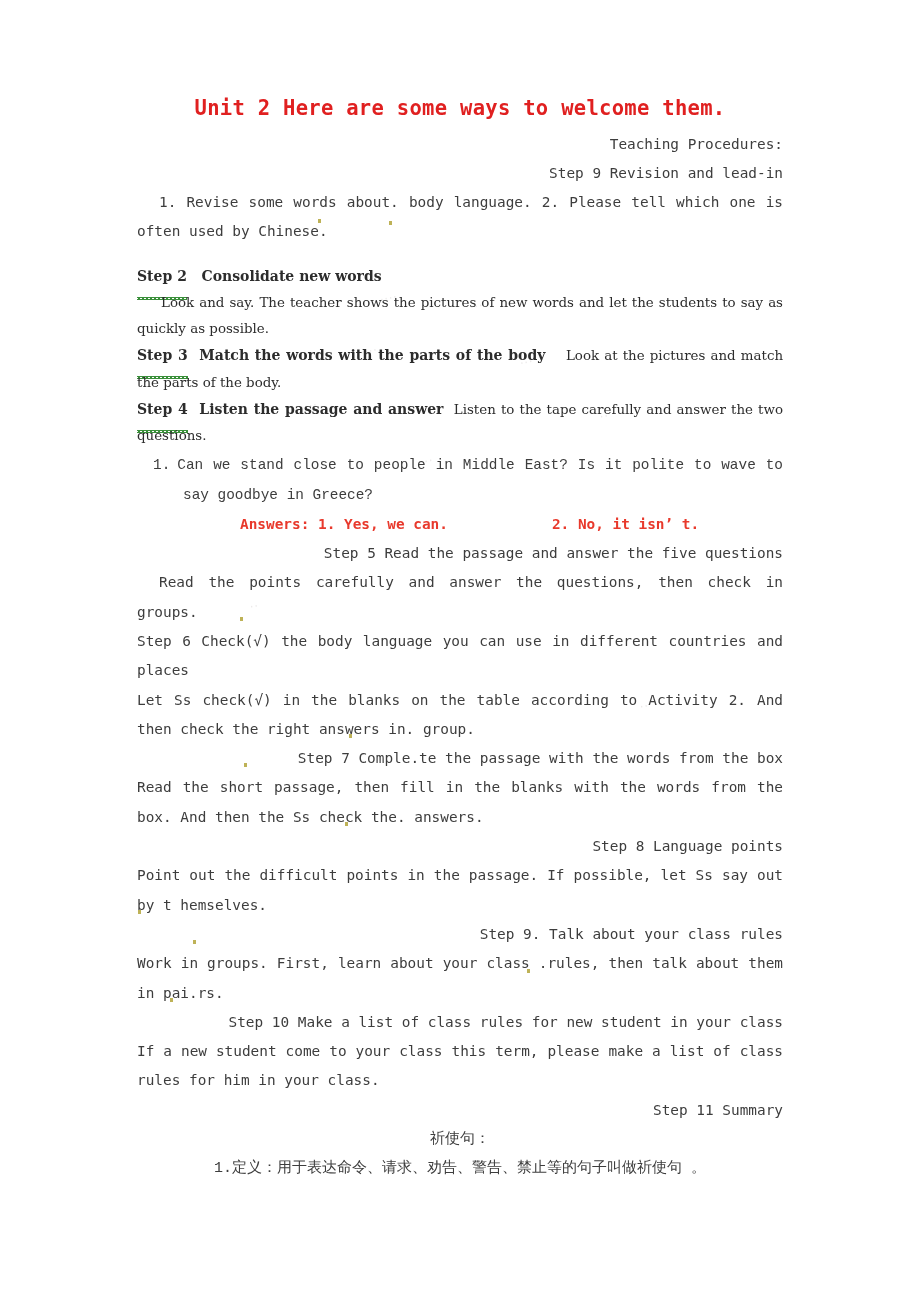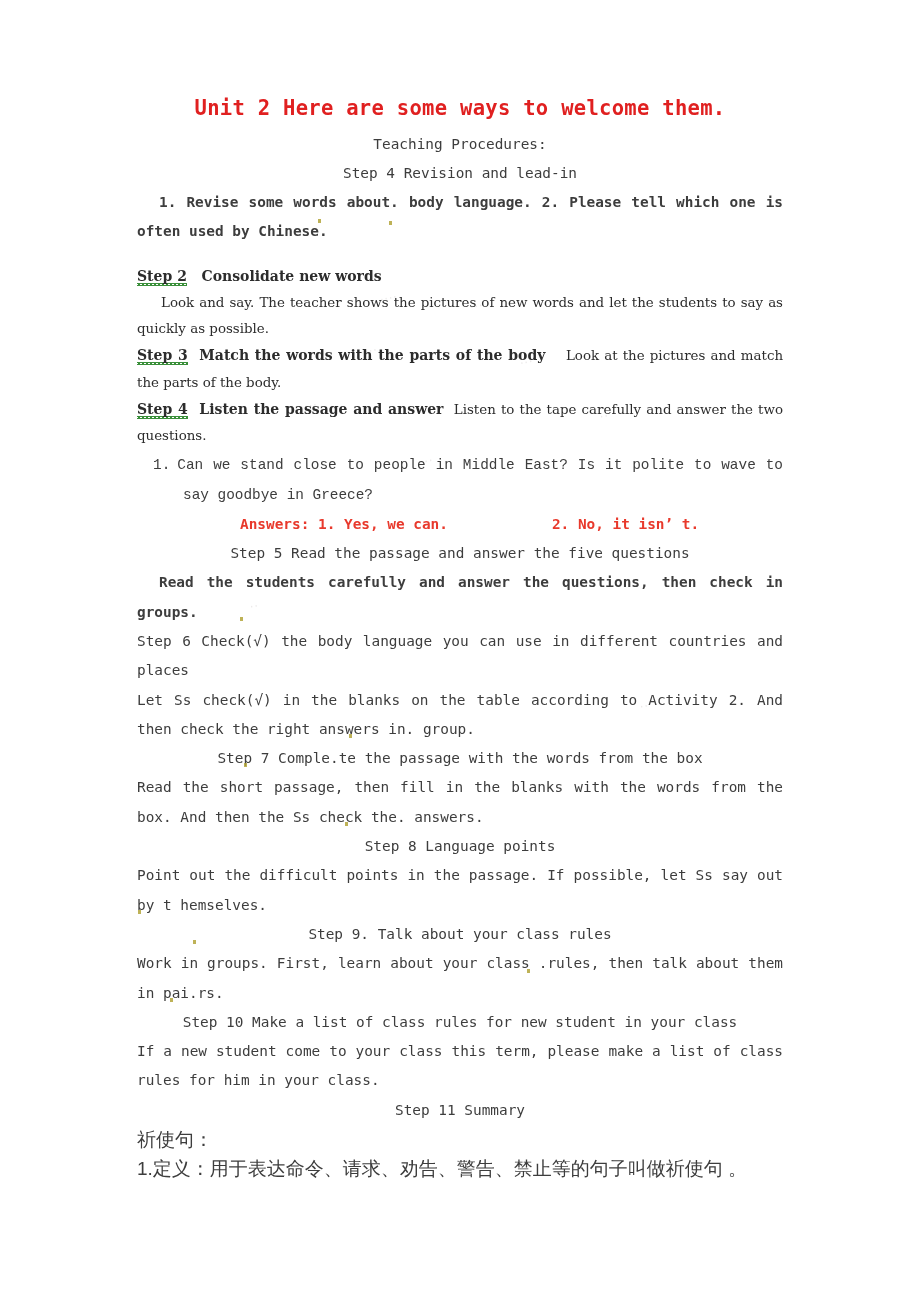--- a/index.html
+++ b/index.html
@@ -48,23 +48,23 @@
   .mono {
     font-family: "DejaVu Sans Mono", monospace;
     font-size: 14.4px;
     line-height: 29.3px;
     color: #3d3d3d;
     text-align: justify;
     text-justify: inter-word;
     margin: 0;
     letter-spacing: 0px;
   }
-  .mono.nojust { text-align: center; }
-
-  .indent-1 { text-indent: 22px; font-weight: bold; }
+  .mono.nojust { text-align: right; }
+
+  .indent-1 { text-indent: 22px; }
 
   
   .mono-li {
     font-family: Liberation Mono, monospace;
     font-size: 14.4px;
     line-height: 29.3px;
     color: #3d3d3d;
     padding-left: 46px;
     text-indent: -30px;
     text-align: justify;
@@ -103,31 +103,31 @@
   .serif .indent { display: inline-block; width: 24px; }
 
   
   .sq {
     background-image:
       linear-gradient(45deg, transparent 40%, #3a8f3a 40%, #3a8f3a 60%, transparent 60%),
       linear-gradient(-45deg, transparent 40%, #3a8f3a 40%, #3a8f3a 60%, transparent 60%);
     background-size: 4px 3px;
     background-repeat: repeat-x;
     background-position: 0 100%;
-    padding-bottom: 2px;
+    padding-bottom: 16px;
   }
 
   
   .cn {
-    font-family: Liberation Sans, sans-serif;
-    font-size: 19px;
+    font-family: Liberation Mono, monospace;
+    font-size: 15px;
     line-height: 29.3px;
     color: #3d3d3d;
     margin: 0;
-    text-align: left;
+    text-align: center;
   }
 
   
   .dot {
     position: absolute;
     width: 3px;
     height: 4px;
     background: #b3a43a;
     opacity: .85;
   }
@@ -158,21 +158,21 @@
   <div class="wm" style="left:420px; top:455px;">···</div>
   <div class="wm" style="left:250px; top:600px;">··</div>
   <div class="wm" style="left:640px; top:700px;">··</div>
 
   <div class="content">
 
     <h1 class="doc-title">Unit 2 Here are some ways to welcome them.</h1>
 
     <p class="mono nojust">Teaching Procedures:</p>
 
-    <p class="mono nojust">Step 4  Revision and lead-in</p>
+    <p class="mono nojust">Step 9  Revision and lead-in</p>
 
     <p class="mono indent-1">1. Revise some words about. body language.    2. Please tell which one is often used by Chinese.</p>
 
     <div class="serif-block">
 
       <p class="serif">
         <span class="head sq">Step 2</span><span class="head">&nbsp;&nbsp;&nbsp;</span><span class="head">Consolidate new words</span>
       </p>
 
       <p class="serif"><span class="indent"></span><span>Look and say. The teacher shows the pictures of new words and let the students to say as quickly as possible.</span></p>
@@ -184,21 +184,21 @@
       <p class="serif">
         <span class="head sq">Step 4</span><span class="head">&nbsp;&nbsp;</span><span class="head">Listen the passage and answer</span><span>&nbsp;&nbsp;</span><span>Listen to the tape carefully and answer the two questions.</span>
       </p>
     </div>
 
     <p class="mono-li"><span class="num">1.</span><span>Can we stand close to people in Middle East?   Is it polite to wave to say goodbye in Greece?</span></p>
 
     <p class="answers">Answers: 1. Yes, we can.            2. No, it isn’ t.</p>
 
     <p class="mono nojust">Step 5  Read the passage and answer the five questions</p>
-    <p class="mono indent-1">Read the students carefully and answer the questions, then check in groups.</p>
+    <p class="mono indent-1">Read the points carefully and answer the questions, then check in groups.</p>
 
     <p class="mono">Step 6  Check(√) the body language you can use in different countries and places</p>
     <p class="mono">Let Ss check(√) in the blanks on the table according to Activity 2. And then check the right answers in. group.</p>
 
     <p class="mono nojust">Step 7  Comple.te the passage with the words from the box</p>
     <p class="mono">Read the short passage, then fill in the blanks with the words from the box. And then the Ss check the. answers.</p>
 
     <p class="mono nojust">Step 8  Language points</p>
     <p class="mono">Point out the difficult points in the passage. If possible, let Ss say out by t hemselves.</p>
 

